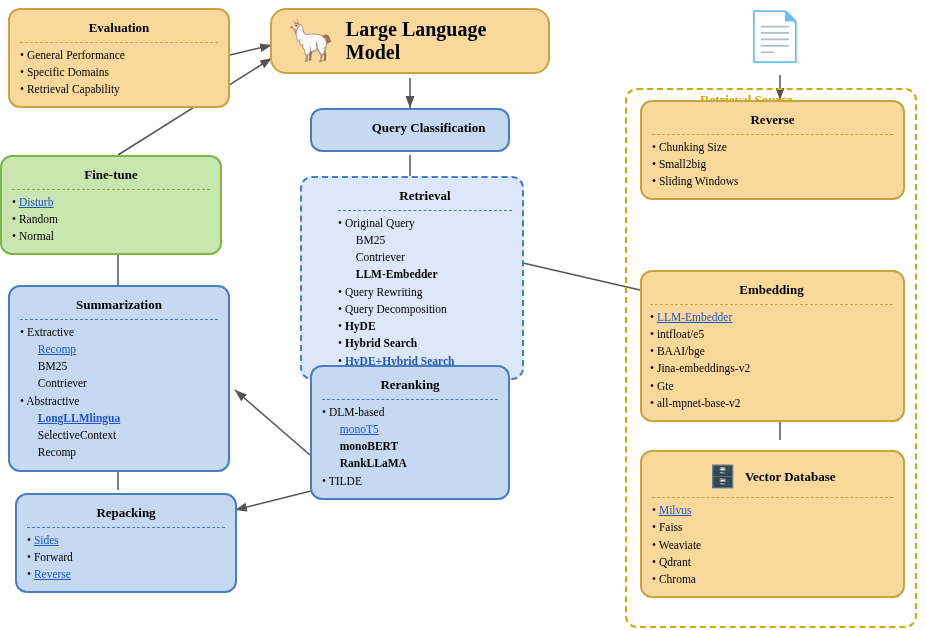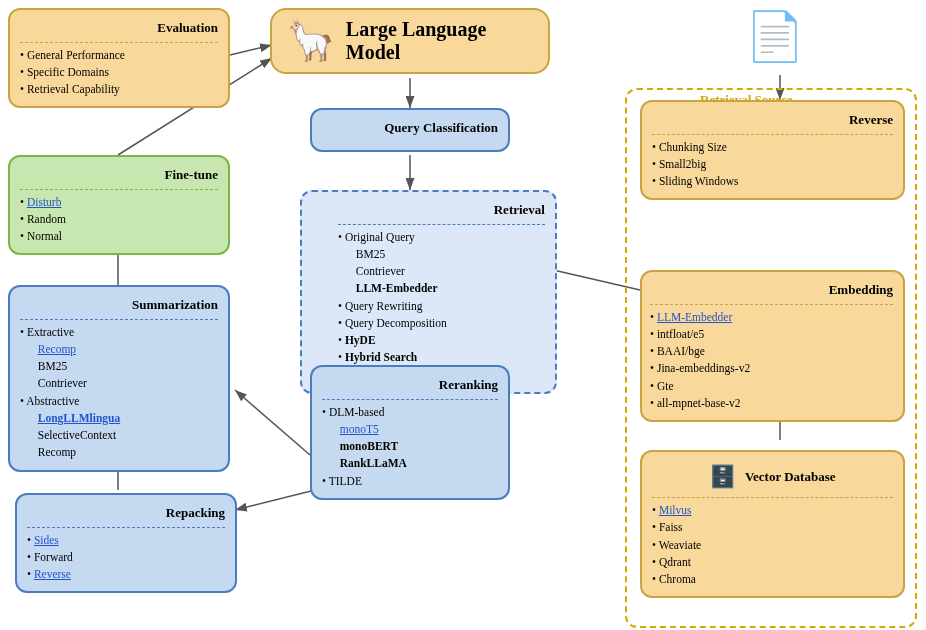--- a/index.html
+++ b/index.html
@@ -25,21 +25,21 @@
       position: absolute;
       border-radius: 12px;
       padding: 8px 10px;
       font-size: 11.5px;
       line-height: 1.5;
     }
 
     .box-title {
       font-weight: bold;
       font-size: 13px;
-      text-align: right;
+      text-align: center;
       margin-bottom: 4px;
     }
 
     .box-orange {
       background: #f9d89c;
       border: 2px solid #c8a443;
     }
 
     .box-green {
       background: #c8e6b0;
@@ -150,21 +150,21 @@
   <div class="box box-orange" style="left:8px; top:8px; width:222px;">
     <div class="box-title">Evaluation</div>
     <div style="border-top:1px dashed #c8a443; margin-bottom:4px;"></div>
     <div>
       <div>• <span>General Performance</span></div>
       <div>• <span>Specific Domains</span></div>
       <div>• <span>Retrieval Capability</span></div>
     </div>
   </div>
 
-  <div class="box box-green" style="left:8px; top:155px; width:222px;">
+  <div class="box box-green" style="left:0; top:155px; width:222px;">
     <div class="box-title">Fine-tune</div>
     <div style="border-top:1px dashed #7ab648; margin-bottom:4px;"></div>
     <div>• <span class="link-blue">Disturb</span></div>
     <div>• <span>Random</span></div>
     <div>• <span>Normal</span></div>
   </div>
 
   <div class="box box-blue" style="left:8px; top:285px; width:222px;">
     <div class="box-title">Summarization</div>
     <div style="border-top:1px dashed #4a7dc0; margin-bottom:4px;"></div>
@@ -187,21 +187,21 @@
     <div style="border-top:1px dashed #4a7dc0; margin-bottom:4px;"></div>
     <div>• <span class="link-blue">Sides</span></div>
     <div>• <span>Forward</span></div>
     <div>• <span class="link-blue">Reverse</span></div>
   </div>
 
   <div class="box box-blue" style="left:310px; top:108px; width:200px; text-align:center;padding-left:47px;">
     <div class="box-title">Query Classification</div>
   </div>
 
-  <div class="box box-dashed-blue" style="left:300px; top:190px; width:257px;padding-left:36px;">
+  <div class="box box-dashed-blue" style="left:300px; top:176px; width:224px;padding-left:36px;">
     <div class="box-title">Retrieval</div>
     <div style="border-top:1px dashed #4a7dc0; margin-bottom:4px;"></div>
     <div>• Original Query</div>
     <div style="padding-left:12px;">
       <div>&nbsp;&nbsp;BM25</div>
       <div>&nbsp;&nbsp;Contriever</div>
       <div>&nbsp;&nbsp;<span class="bold">LLM-Embedder</span></div>
     </div>
     <div>• Query Rewriting</div>
     <div>• Query Decomposition</div>

